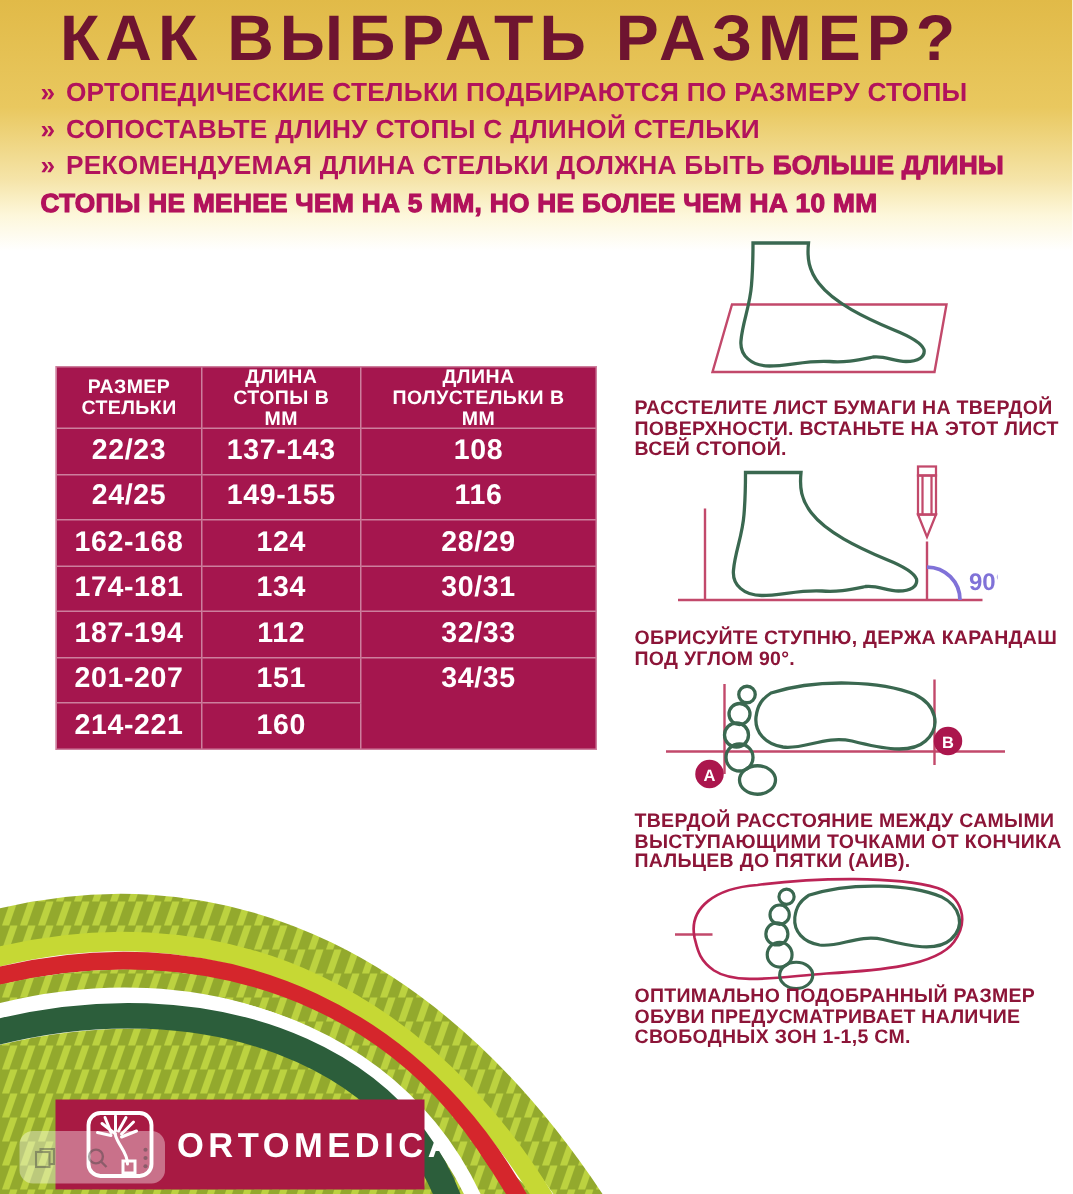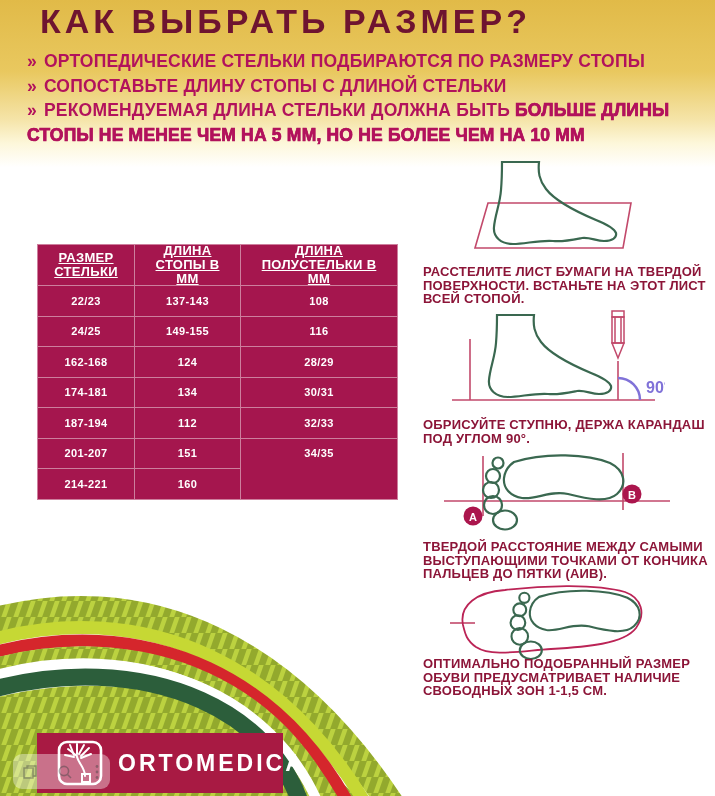--- a/index.html
+++ b/index.html
@@ -3,41 +3,41 @@
 <meta charset="utf-8">
 <style>
   html,body{margin:0;padding:0;}
   body{font-family:"Liberation Sans", sans-serif;}
   .canvas{
     position:relative;width:715px;height:796px;overflow:hidden;
     background:linear-gradient(180deg,#e1ba48 0%,#e9c85f 9%,#f5e4a8 15%,#fdf7da 18%,#ffffff 21%);
   }
   .title{
     position:absolute;left:40px;top:2px;width:673px;
-    font-size:34px;font-weight:bold;letter-spacing:4px;color:#6e1430;white-space:nowrap;
+    font-size:43px;font-weight:bold;letter-spacing:4px;color:#6e1430;white-space:nowrap;
   }
   .bullets{
     position:absolute;left:27px;top:49px;width:672px;
     font-size:17.5px;font-weight:bold;line-height:24.5px;color:#b2125c;letter-spacing:0.2px;
   }
   .bullets .marker{margin-right:7px;}
   .heavy{-webkit-text-stroke:0.7px #b2125c;text-shadow:0 0 0.5px #b2125c;}
   
   .size-table{
     position:absolute;left:37px;top:244px;width:359px;
     background:#a5164e;color:#fff;border:1px solid rgba(255,255,255,0.45);
     display:grid;grid-template-columns:97px 106px 156px;
   }
   .size-table .cell{
     display:flex;align-items:center;justify-content:center;text-align:center;
     border-right:1px solid rgba(255,255,255,0.45);border-bottom:1px solid rgba(255,255,255,0.45);
-    height:29.5px;font-size:11px;font-weight:bold;letter-spacing:0.4px;
+    height:29.5px;font-size:19px;font-weight:bold;letter-spacing:0.4px;
   }
   .size-table .cell:nth-child(3n){border-right:none;}
-  .size-table .hcell{height:40px;font-size:13px;line-height:14px;letter-spacing:0.3px;padding:0 20px;text-decoration:underline;}
+  .size-table .hcell{height:40px;font-size:13px;line-height:14px;letter-spacing:0.3px;padding:0 20px;}
   .size-table .cell.last{border-bottom:none;}
   
   .caption{
     position:absolute;left:423px;width:286px;
     font-size:13px;font-weight:bold;line-height:13.6px;letter-spacing:0.2px;color:#8c1538;
   }
   .illu{position:absolute;}
   
   .waves{position:absolute;left:0;top:585px;}
   .logo-box{

